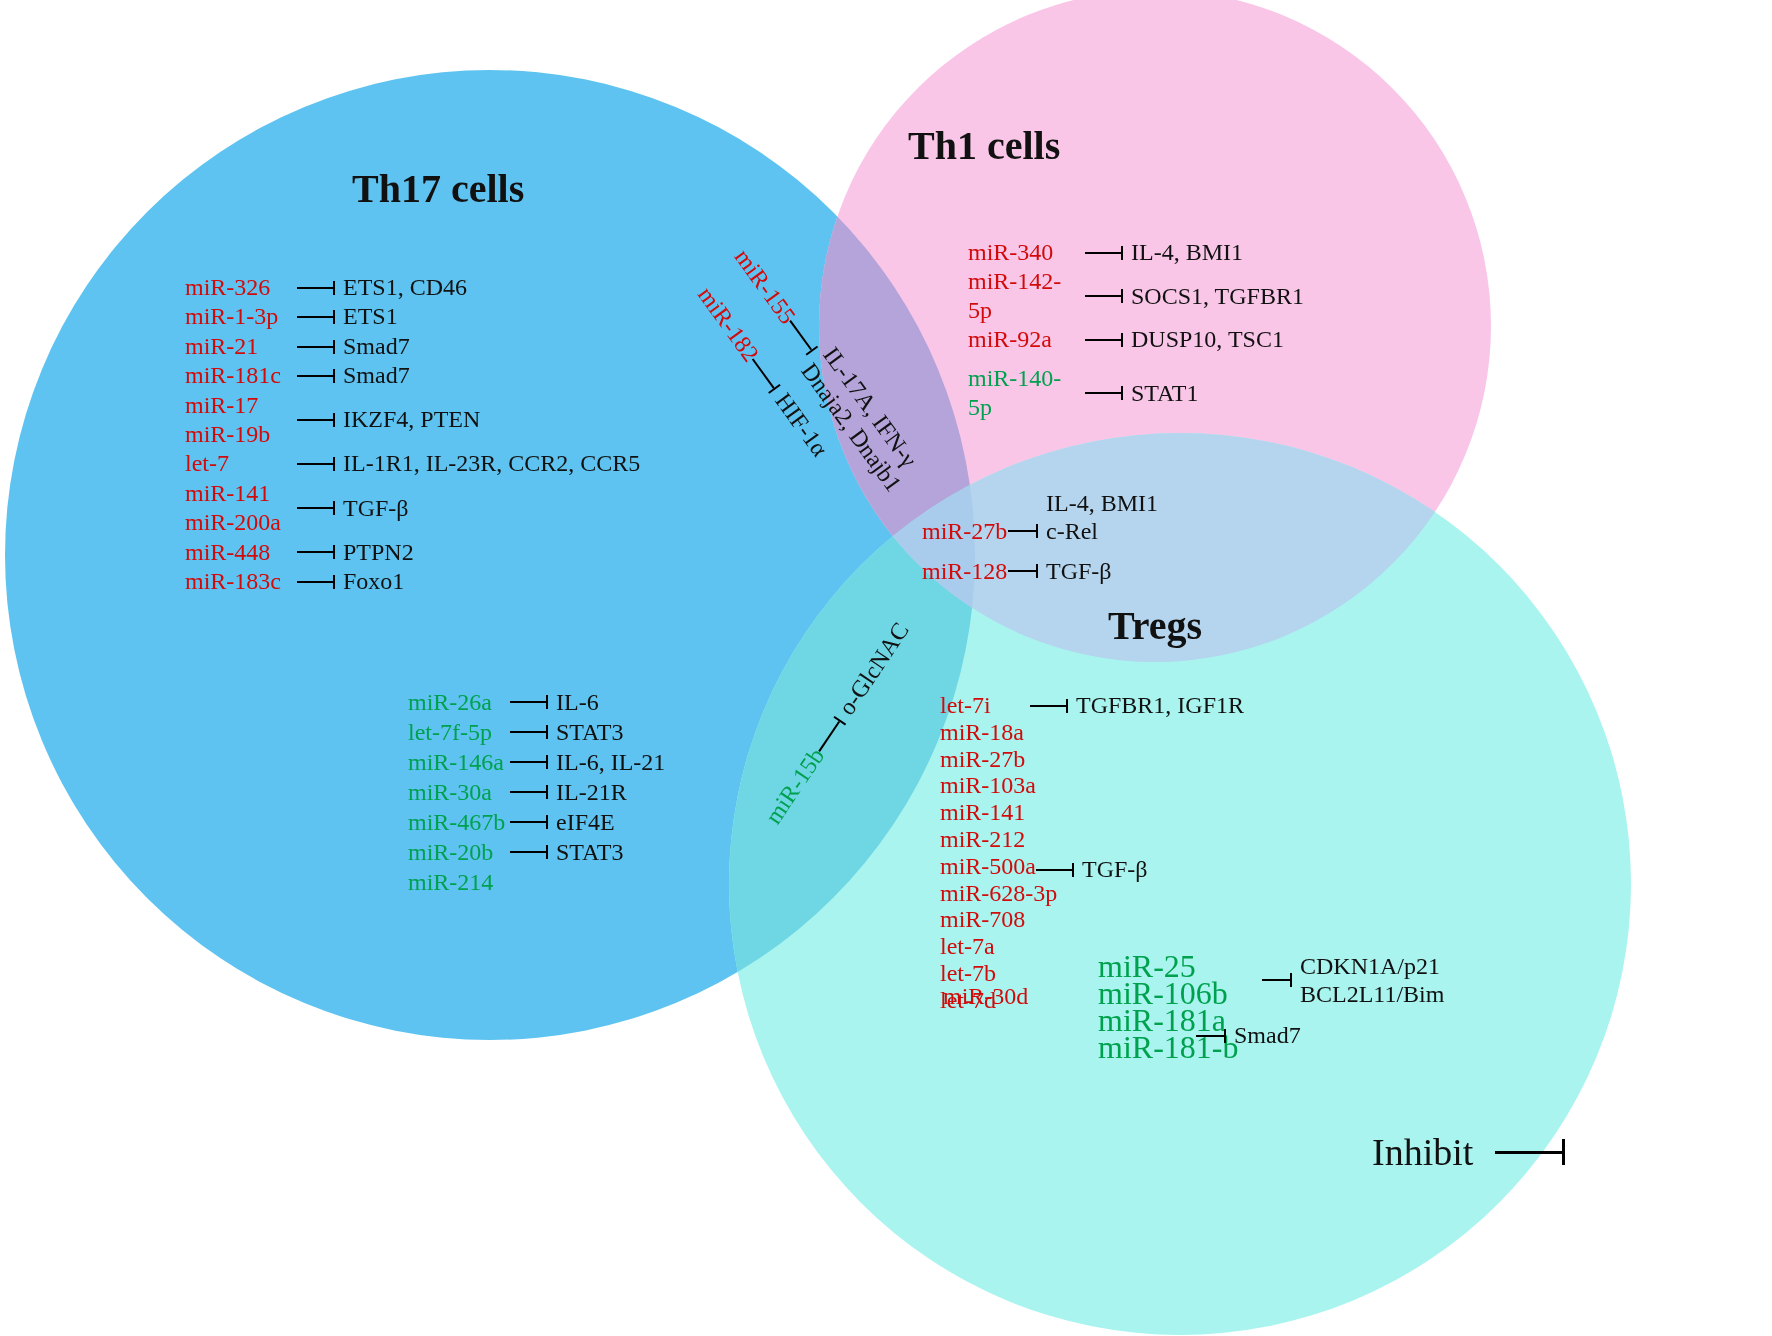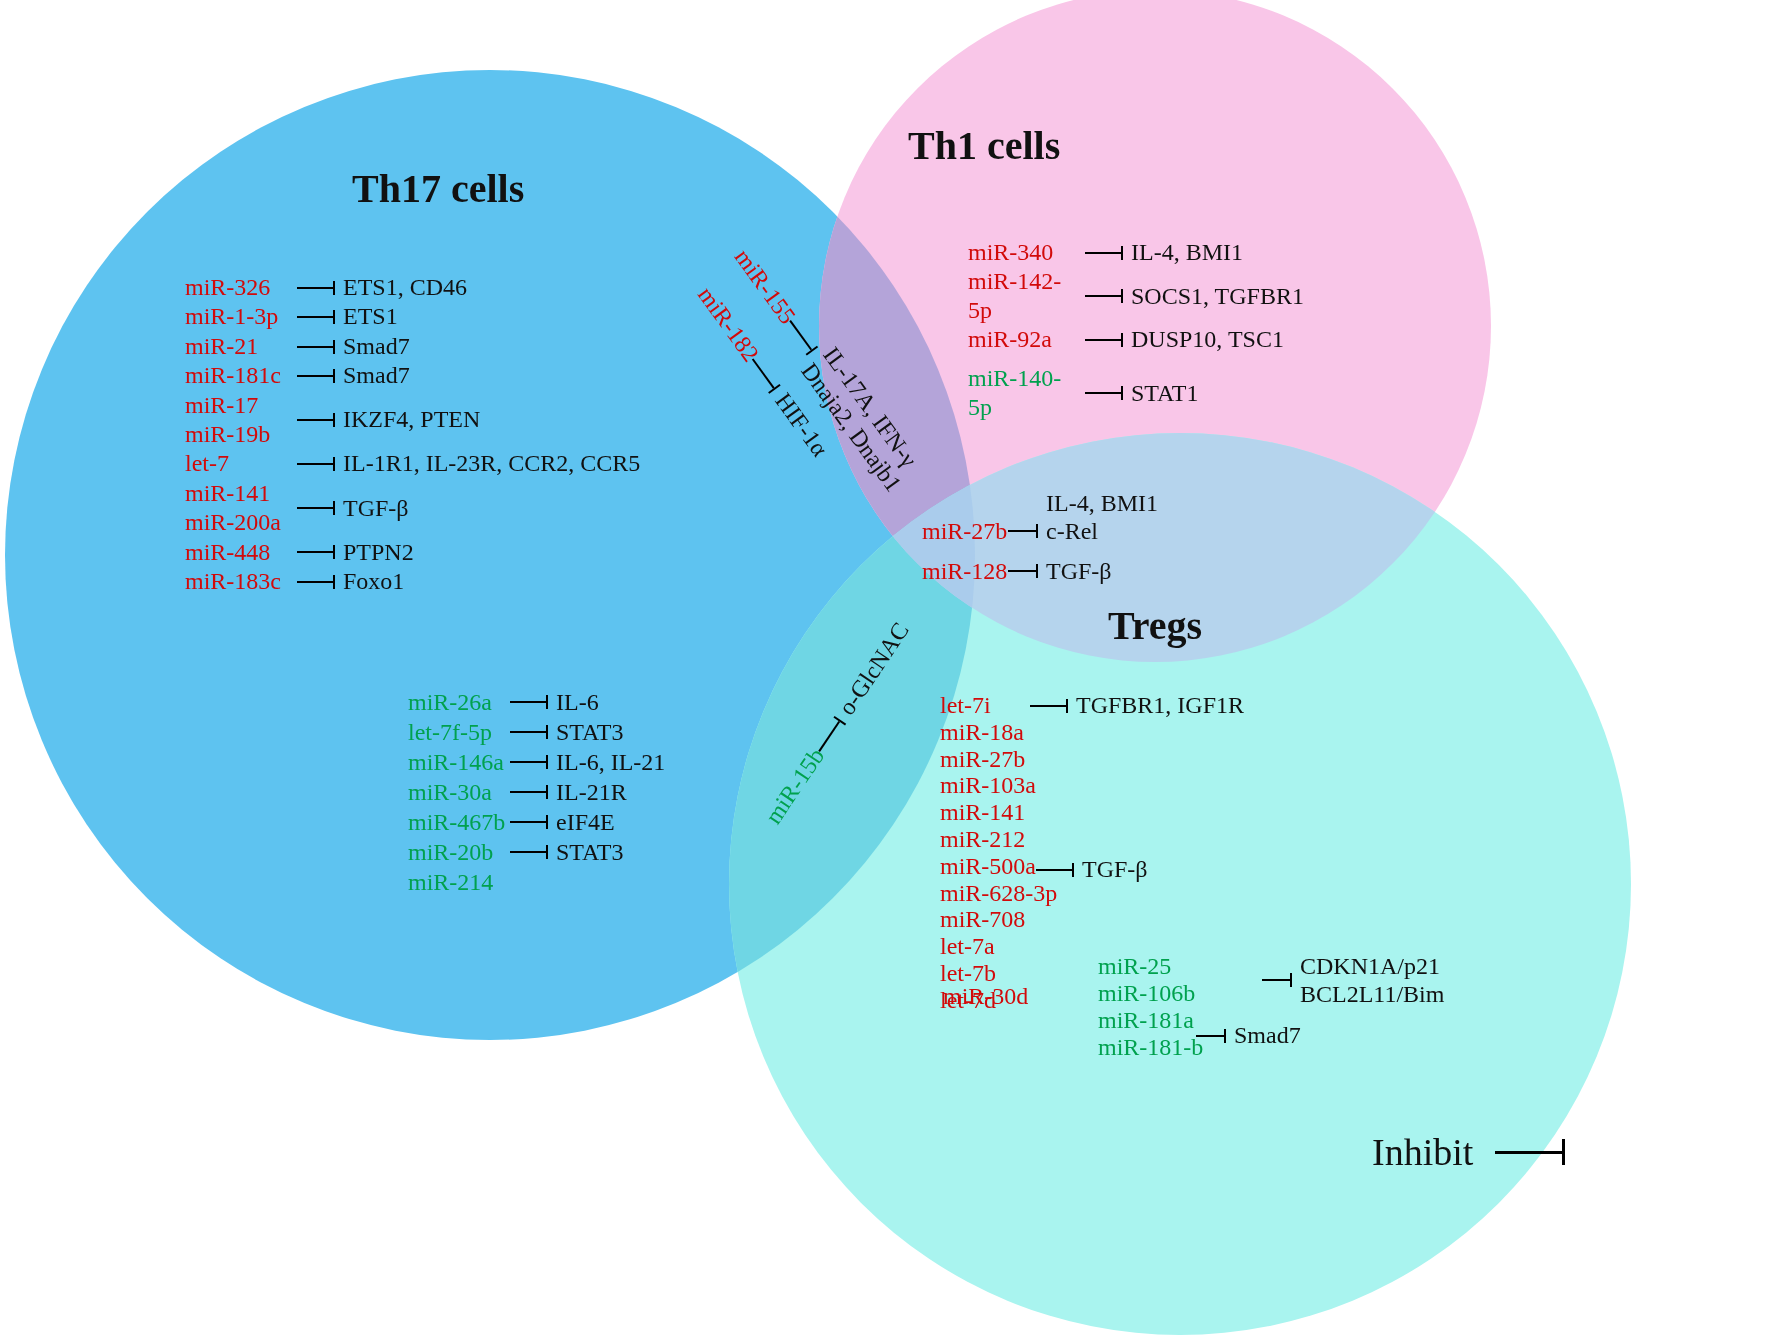--- a/index.html
+++ b/index.html
@@ -48,21 +48,21 @@
   
   .otr { left:922px; top:489px; font-size:24px; line-height:28px; }
   .otr .ocol { width:86px; display:inline-block; }
 
   
   .tregs-red { left:922px; top:692px; font-size:24px; line-height:26.8px; display:flex; flex-direction:column;margin-left:18px; }
   .ovl { position:relative; height:26.8px; }
   .ovl .ovl2 { position:absolute; left:3px; top:-4px; }
 
   
-  .tregs-green { left:1098px; top:953px; font-size:24px; line-height:27px; display:flex; flex-direction:column; }
+  .tregs-green { left:1098px; top:953px; font-size:32px; line-height:27px; display:flex; flex-direction:column; }
 
   .tassembly { display:flex; align-items:center; font-size:24px; }
   .tassembly .lines { display:flex; flex-direction:column; line-height:28px; }
 
   .legend-label { font-size:38px; margin-right:22px;text-align:center; }
 </style>
 </head>
 <body>
 
 <svg class="layer" width="1772" height="1336" viewBox="0 0 1772 1336">

